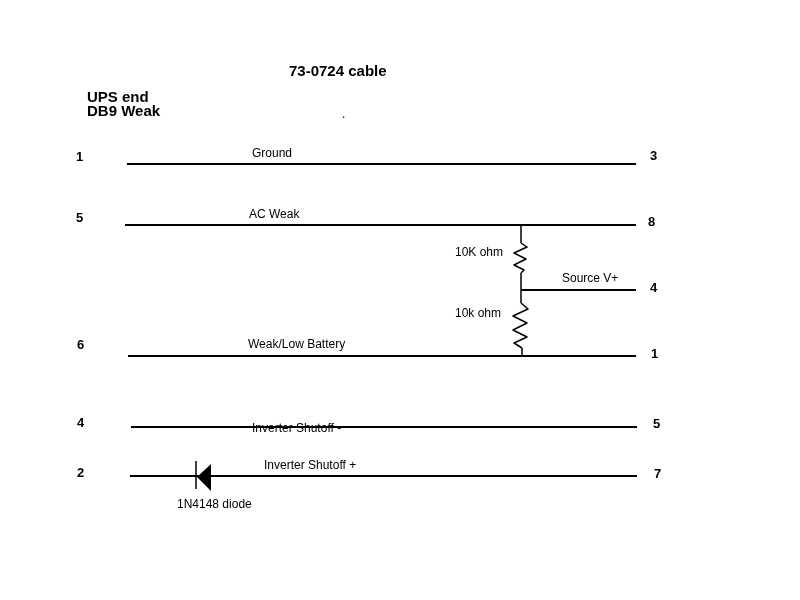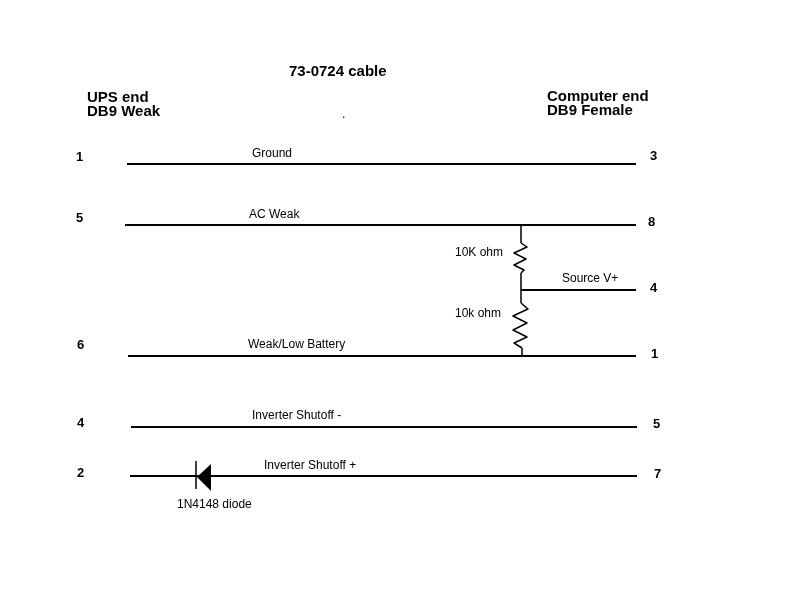--- a/index.html
+++ b/index.html
@@ -52,24 +52,20 @@
 
 <div id="canvas">
 
   <div class="hdr" style="left:289px; top:64px;">73-0724 cable</div>
 
   <div class="hdr" style="left:87px; top:90px;">
     <div>UPS end</div>
     <div>DB9 Weak</div>
   </div>
 
-  <div class="hdr" style="left:547px; top:89px;">
-    <div>Computer end</div>
-    <div>DB9 Female</div>
-  </div>
 
   <div class="lbl" style="left:342px; top:108px;">.</div>
 
   <div class="pin" style="left:76px; top:151px;">1</div>
   <div class="lbl" style="left:252px; top:147px;">Ground</div>
   <div class="wire" style="left:127px; top:163px; width:509px;"></div>
   <div class="pin" style="left:650px; top:150px;">3</div>
 
   <div class="pin" style="left:76px; top:212px;">5</div>
   <div class="lbl" style="left:249px; top:208px;">AC Weak</div>
@@ -82,21 +78,21 @@
   <div class="lbl" style="left:562px; top:272px;">Source V+</div>
   <div class="wire" style="left:521px; top:289px; width:115px;"></div>
   <div class="pin" style="left:650px; top:282px;">4</div>
 
   <div class="pin" style="left:77px; top:339px;">6</div>
   <div class="lbl" style="left:248px; top:338px;">Weak/Low Battery</div>
   <div class="wire" style="left:128px; top:355px; width:508px;"></div>
   <div class="pin" style="left:651px; top:348px;">1</div>
 
   <div class="pin" style="left:77px; top:417px;">4</div>
-  <div class="lbl" style="left:252px; top:409px;">Inverter Shutoff -</div>
+  <div class="lbl" style="left:252px; top:422px;">Inverter Shutoff -</div>
   <div class="wire" style="left:131px; top:426px; width:506px;"></div>
   <div class="pin" style="left:653px; top:418px;">5</div>
 
   <div class="pin" style="left:77px; top:467px;">2</div>
   <div class="lbl" style="left:264px; top:459px;text-align:right;">Inverter Shutoff +</div>
   <div class="wire" style="left:130px; top:475px; width:507px;"></div>
   <div class="pin" style="left:654px; top:468px;">7</div>
 
   <div class="lbl" style="left:177px; top:498px;">1N4148 diode</div>
 

